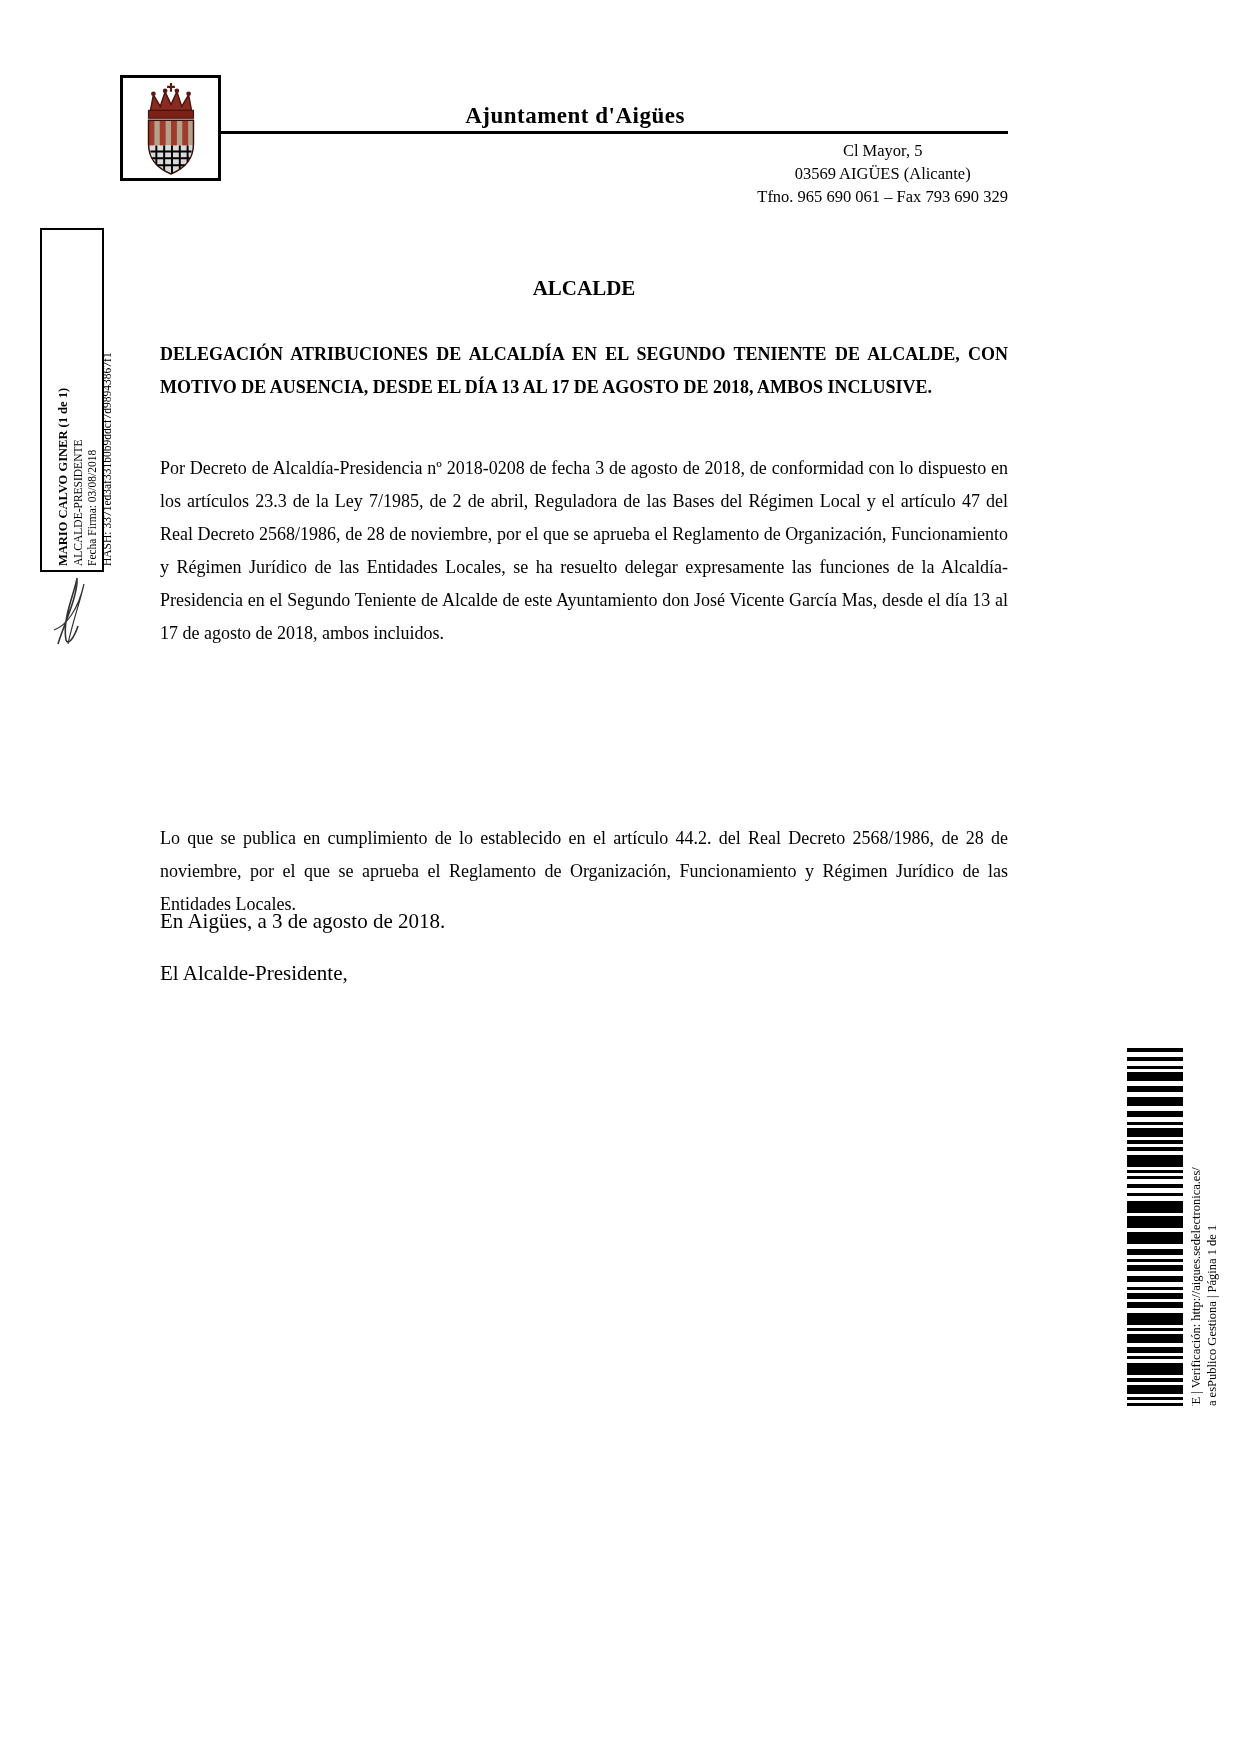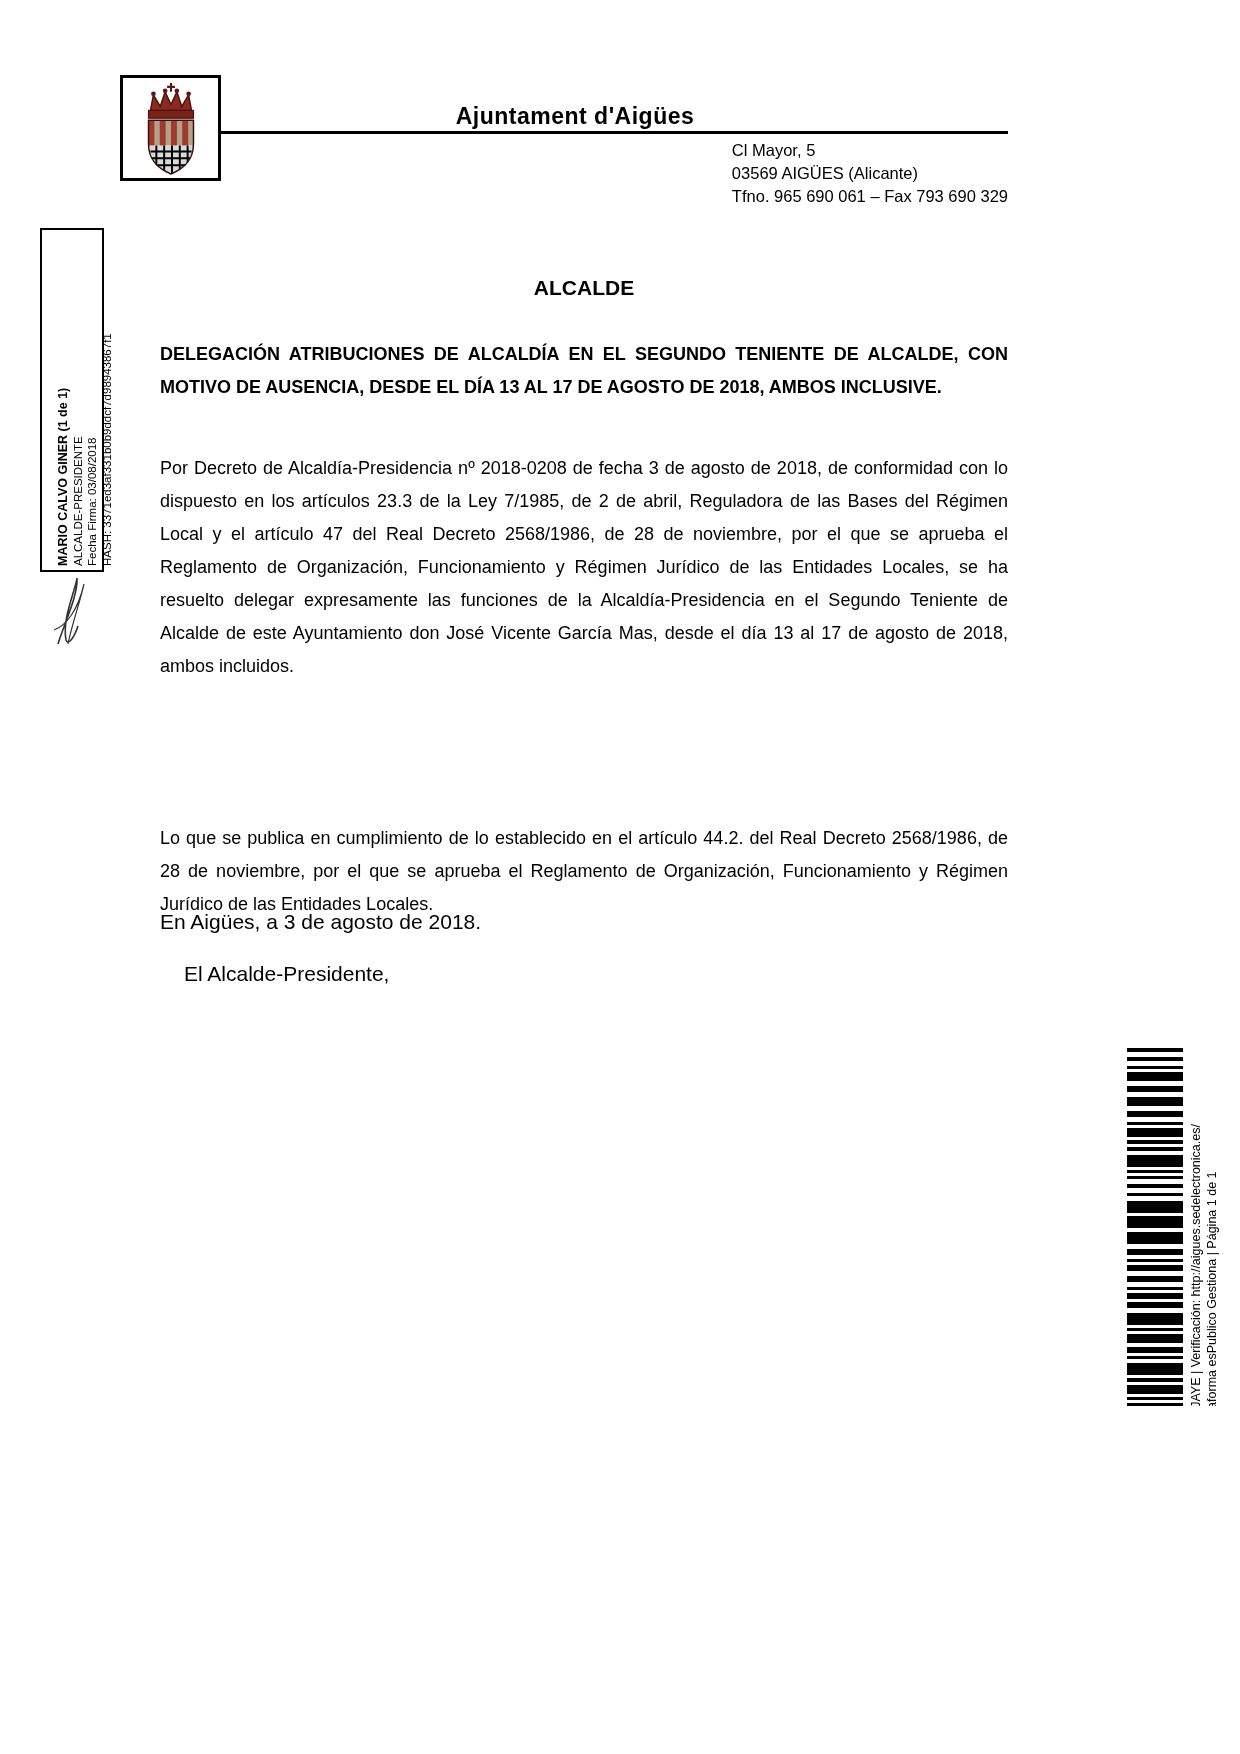--- a/index.html
+++ b/index.html
@@ -1,47 +1,47 @@
 <!DOCTYPE html>
 <html><head>
 <meta charset="utf-8">
 <style>
   * { margin:0; padding:0; box-sizing:border-box; }
   html,body { background:#ffffff; }
   .page {
     position:relative; width:1240px; height:1406px; background:#fff;
-    font-family:Liberation Sans, sans-serif; color:#000; overflow:hidden;
+    font-family:Liberation Serif, serif; color:#000; overflow:hidden;
   }
   .abs { position:absolute; }
 
   
   .logo-box { left:120px; top:75px; width:101px; height:106px; border:3px solid #000;
               display:flex; align-items:center; justify-content:center; background:#fff; }
   .header-line { left:221px; top:131px; width:787px; height:3px; background:#000; }
   .header-title { left:0; top:103px; width:1150px; text-align:center;
                   font-size:23px; font-weight:bold; letter-spacing:0.5px; }
-  .header-address { top:139px; right:232px; text-align:left; font-size:16.5px; line-height:23px; }
+  .header-address { top:139px; right:232px; text-align:center; font-size:16.5px; line-height:23px; }
 
   
   .stamp-box { left:40px; top:228px; width:64px; height:344px; border:2px solid #000; background:#fff; }
   .stamp-text { left:56px; top:566px; width:335px; transform:rotate(-90deg);
                 transform-origin:0 0; font-size:11.5px; line-height:14.5px; white-space:nowrap; }
   .stamp-text .stamp-name { font-size:12.5px; font-weight:bold; }
   .sig-svg { left:44px; top:566px; }
 
   
   .doc-title { left:160px; top:276px; width:848px; text-align:center; font-weight:bold; font-size:21px; }
   .para { left:160px; width:848px; font-size:18px; line-height:33px; text-align:justify; }
   .para.bold { font-weight:bold; }
   .line { left:160px; width:848px; font-size:21px; line-height:33px; }
   .subject  { top:338px; }
   .p1       { top:452px; }
   .p2       { top:822px; }
   .dateline { top:905px; }
-  .role     { top:957px;margin-left:24px; }
+  .role     { top:957px; }
   .signname { top:990px; }
 
   
   .barcode { left:1127px; top:1048px; width:56px; height:645px; overflow:hidden; }
   .barcode div { width:100%; background:#000; }
   .side-text { left:1188px; top:1691px; width:700px; transform:rotate(-90deg);
                transform-origin:0 0; font-size:12.5px; line-height:16px; white-space:nowrap; }
 
   
   .footer { left:160px; top:1619px; font-size:17px; }

